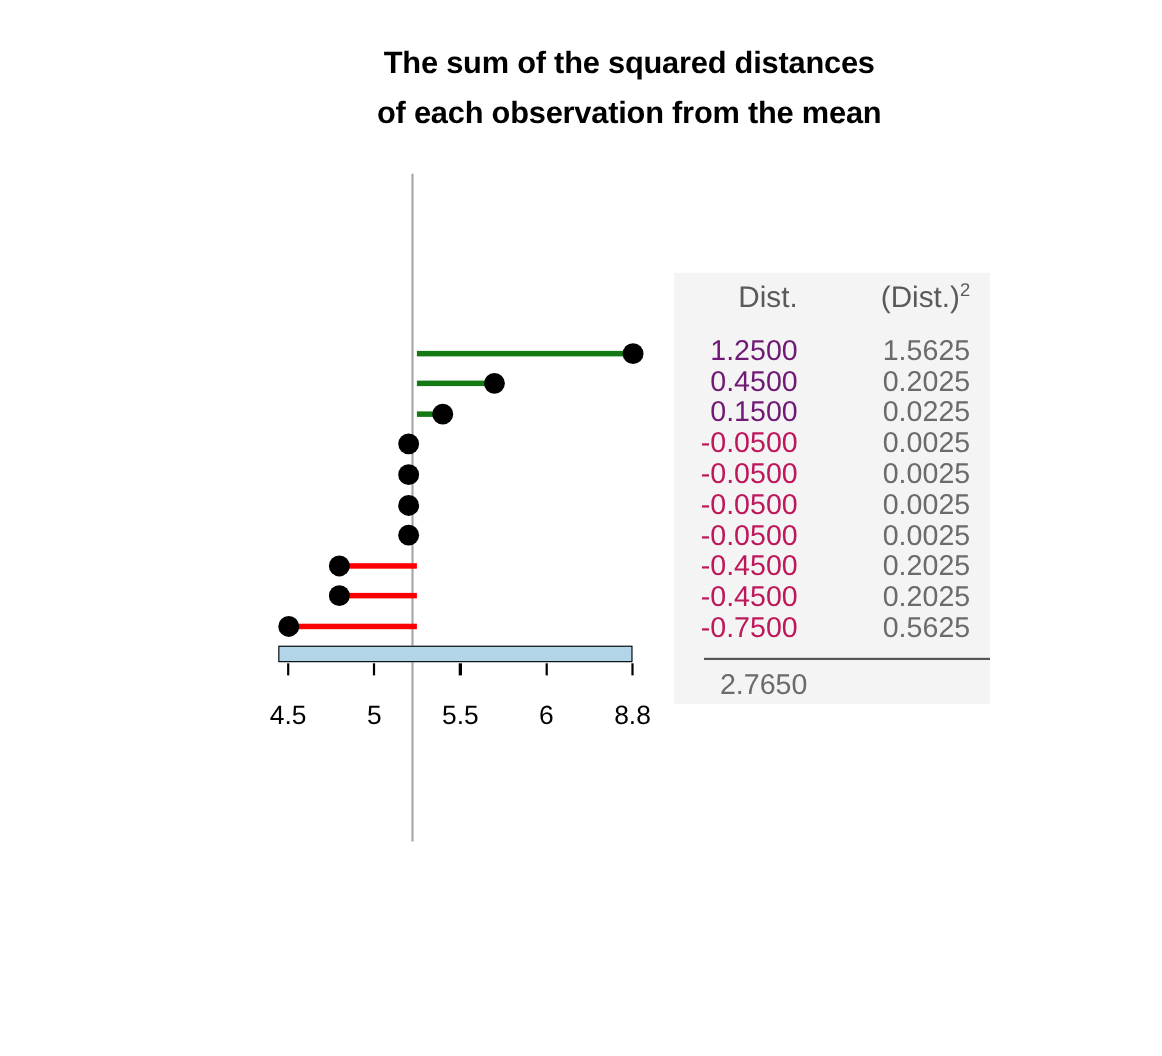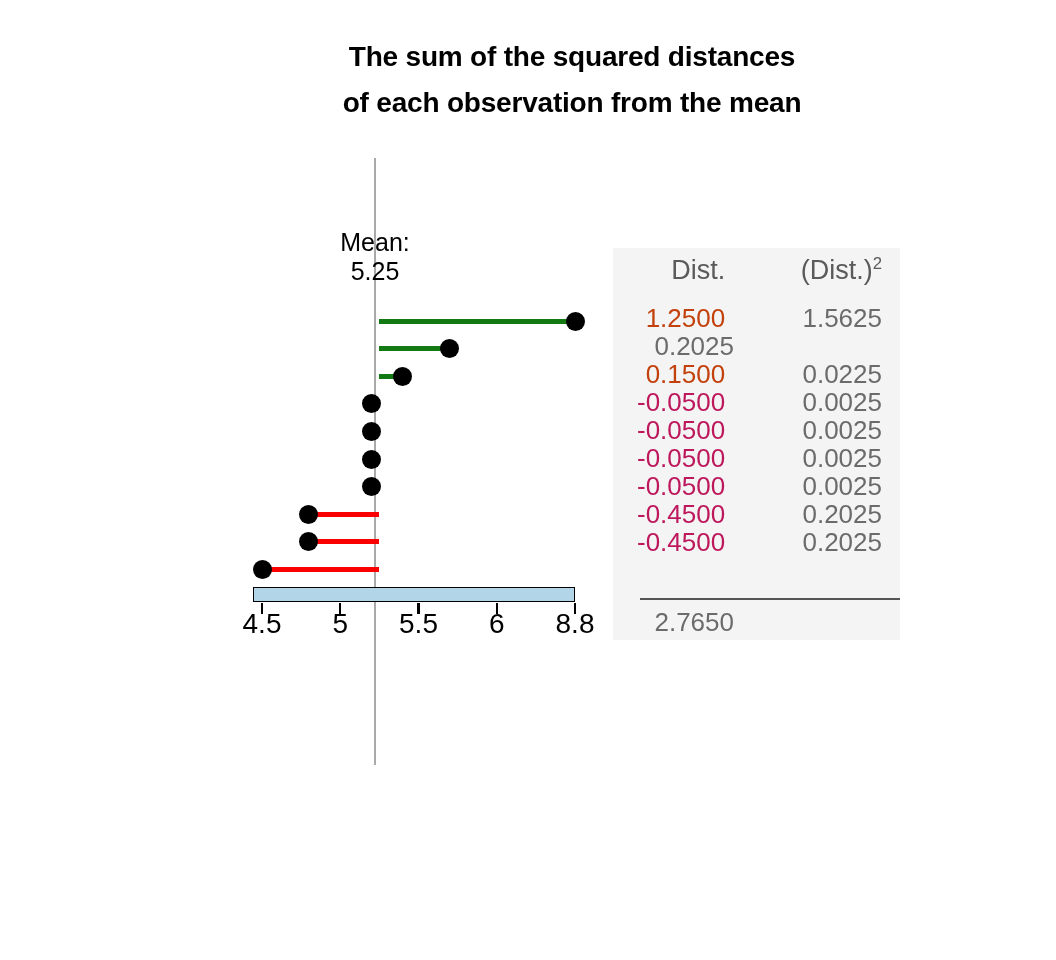--- a/index.html
+++ b/index.html
@@ -94,25 +94,25 @@
   }
   .tick {
     position: absolute;
     top: 603px;
     width: 2.4px;
     height: 11px;
     background: #000000;
   }
   .tick-label {
     position: absolute;
-    top: 608px;
+    top: 637px;
     width: 80px;
     margin-left: -40px;
     text-align: center;
-    font-size: 28px;
+    font-size: 24px;
     color: #000000;
   }
 
   
   #table-panel {
     position: absolute;
     left: 613px;
     top: 248px;
     width: 287px;
     height: 392px;
@@ -136,21 +136,21 @@
     margin-bottom: 12px;
   }
   .tcell {
     font-size: 26px;
     color: #6b6b6b;
     text-align: right;
     box-sizing: border-box;
   }
   .c1 { width: 148px; padding-right: 12px; }
   .c2 { width: 139px; padding-right: 18px; }
-  .tcell.pos { color: #c2410c; }
+  .tcell.pos { color: #701a75; }
   .tcell.neg { color: #be185d; }
   .hdr-cell {
     font-size: 27px;
     color: #5a5a5a;
   }
   sup {
     font-size: 0.62em;
     vertical-align: super;
     line-height: 0;
   }
@@ -179,24 +179,20 @@
 
   <div class="title">
     <span class="title-line">The sum of the squared distances</span>
     <span class="title-line">of each observation from the mean</span>
   </div>
 
   <div id="plot">
 
     <div class="mean-line"></div>
 
-    <div class="mean-label">
-      <span>Mean:</span>
-      <span>5.25</span>
-    </div>
 
     <div id="stems">
         <div class="stem pos" style="left: 379.375px; width: 195.625px; top: 318.5px;"></div>
         <div class="dot" style="left: 565.5px; top: 311.5px;"></div>
         <div class="stem pos" style="left: 379.375px; width: 70.425px; top: 346.1px;"></div>
         <div class="dot" style="left: 440.3px; top: 339.1px;"></div>
         <div class="stem pos" style="left: 379.375px; width: 23.475px; top: 373.7px;"></div>
         <div class="dot" style="left: 393.35px; top: 366.7px;"></div>
         <div class="stem neg" style="left: 371.55px; width: 7.825px; top: 401.3px;"></div>
         <div class="dot" style="left: 362.05px; top: 394.3px;"></div>
@@ -236,20 +232,21 @@
     <div class="trow header">
       <div class="tcell hdr-cell c1">Dist.</div>
       <div class="tcell hdr-cell c2"><span>(Dist.)</span><sup>2</sup></div>
     </div>
     <div id="tbody">
         <div class="trow">
           <div class="tcell c1 pos">1.2500</div>
           <div class="tcell c2">1.5625</div>
         </div>
         <div class="trow">
+          <div class="tcell c1 pos">0.4500</div>
           <div class="tcell c2">0.2025</div>
         </div>
         <div class="trow">
           <div class="tcell c1 pos">0.1500</div>
           <div class="tcell c2">0.0225</div>
         </div>
         <div class="trow">
           <div class="tcell c1 neg">-0.0500</div>
           <div class="tcell c2">0.0025</div>
         </div>
@@ -265,20 +262,24 @@
           <div class="tcell c1 neg">-0.0500</div>
           <div class="tcell c2">0.0025</div>
         </div>
         <div class="trow">
           <div class="tcell c1 neg">-0.4500</div>
           <div class="tcell c2">0.2025</div>
         </div>
         <div class="trow">
           <div class="tcell c1 neg">-0.4500</div>
           <div class="tcell c2">0.2025</div>
+        </div>
+        <div class="trow">
+          <div class="tcell c1 neg">-0.7500</div>
+          <div class="tcell c2">0.5625</div>
         </div>
       </div>
   </div>
 
   <div class="sum-rule"></div>
   <div class="sum-row">
     <div class="tcell c2">2.7650</div>
   </div>
 
 </div>

